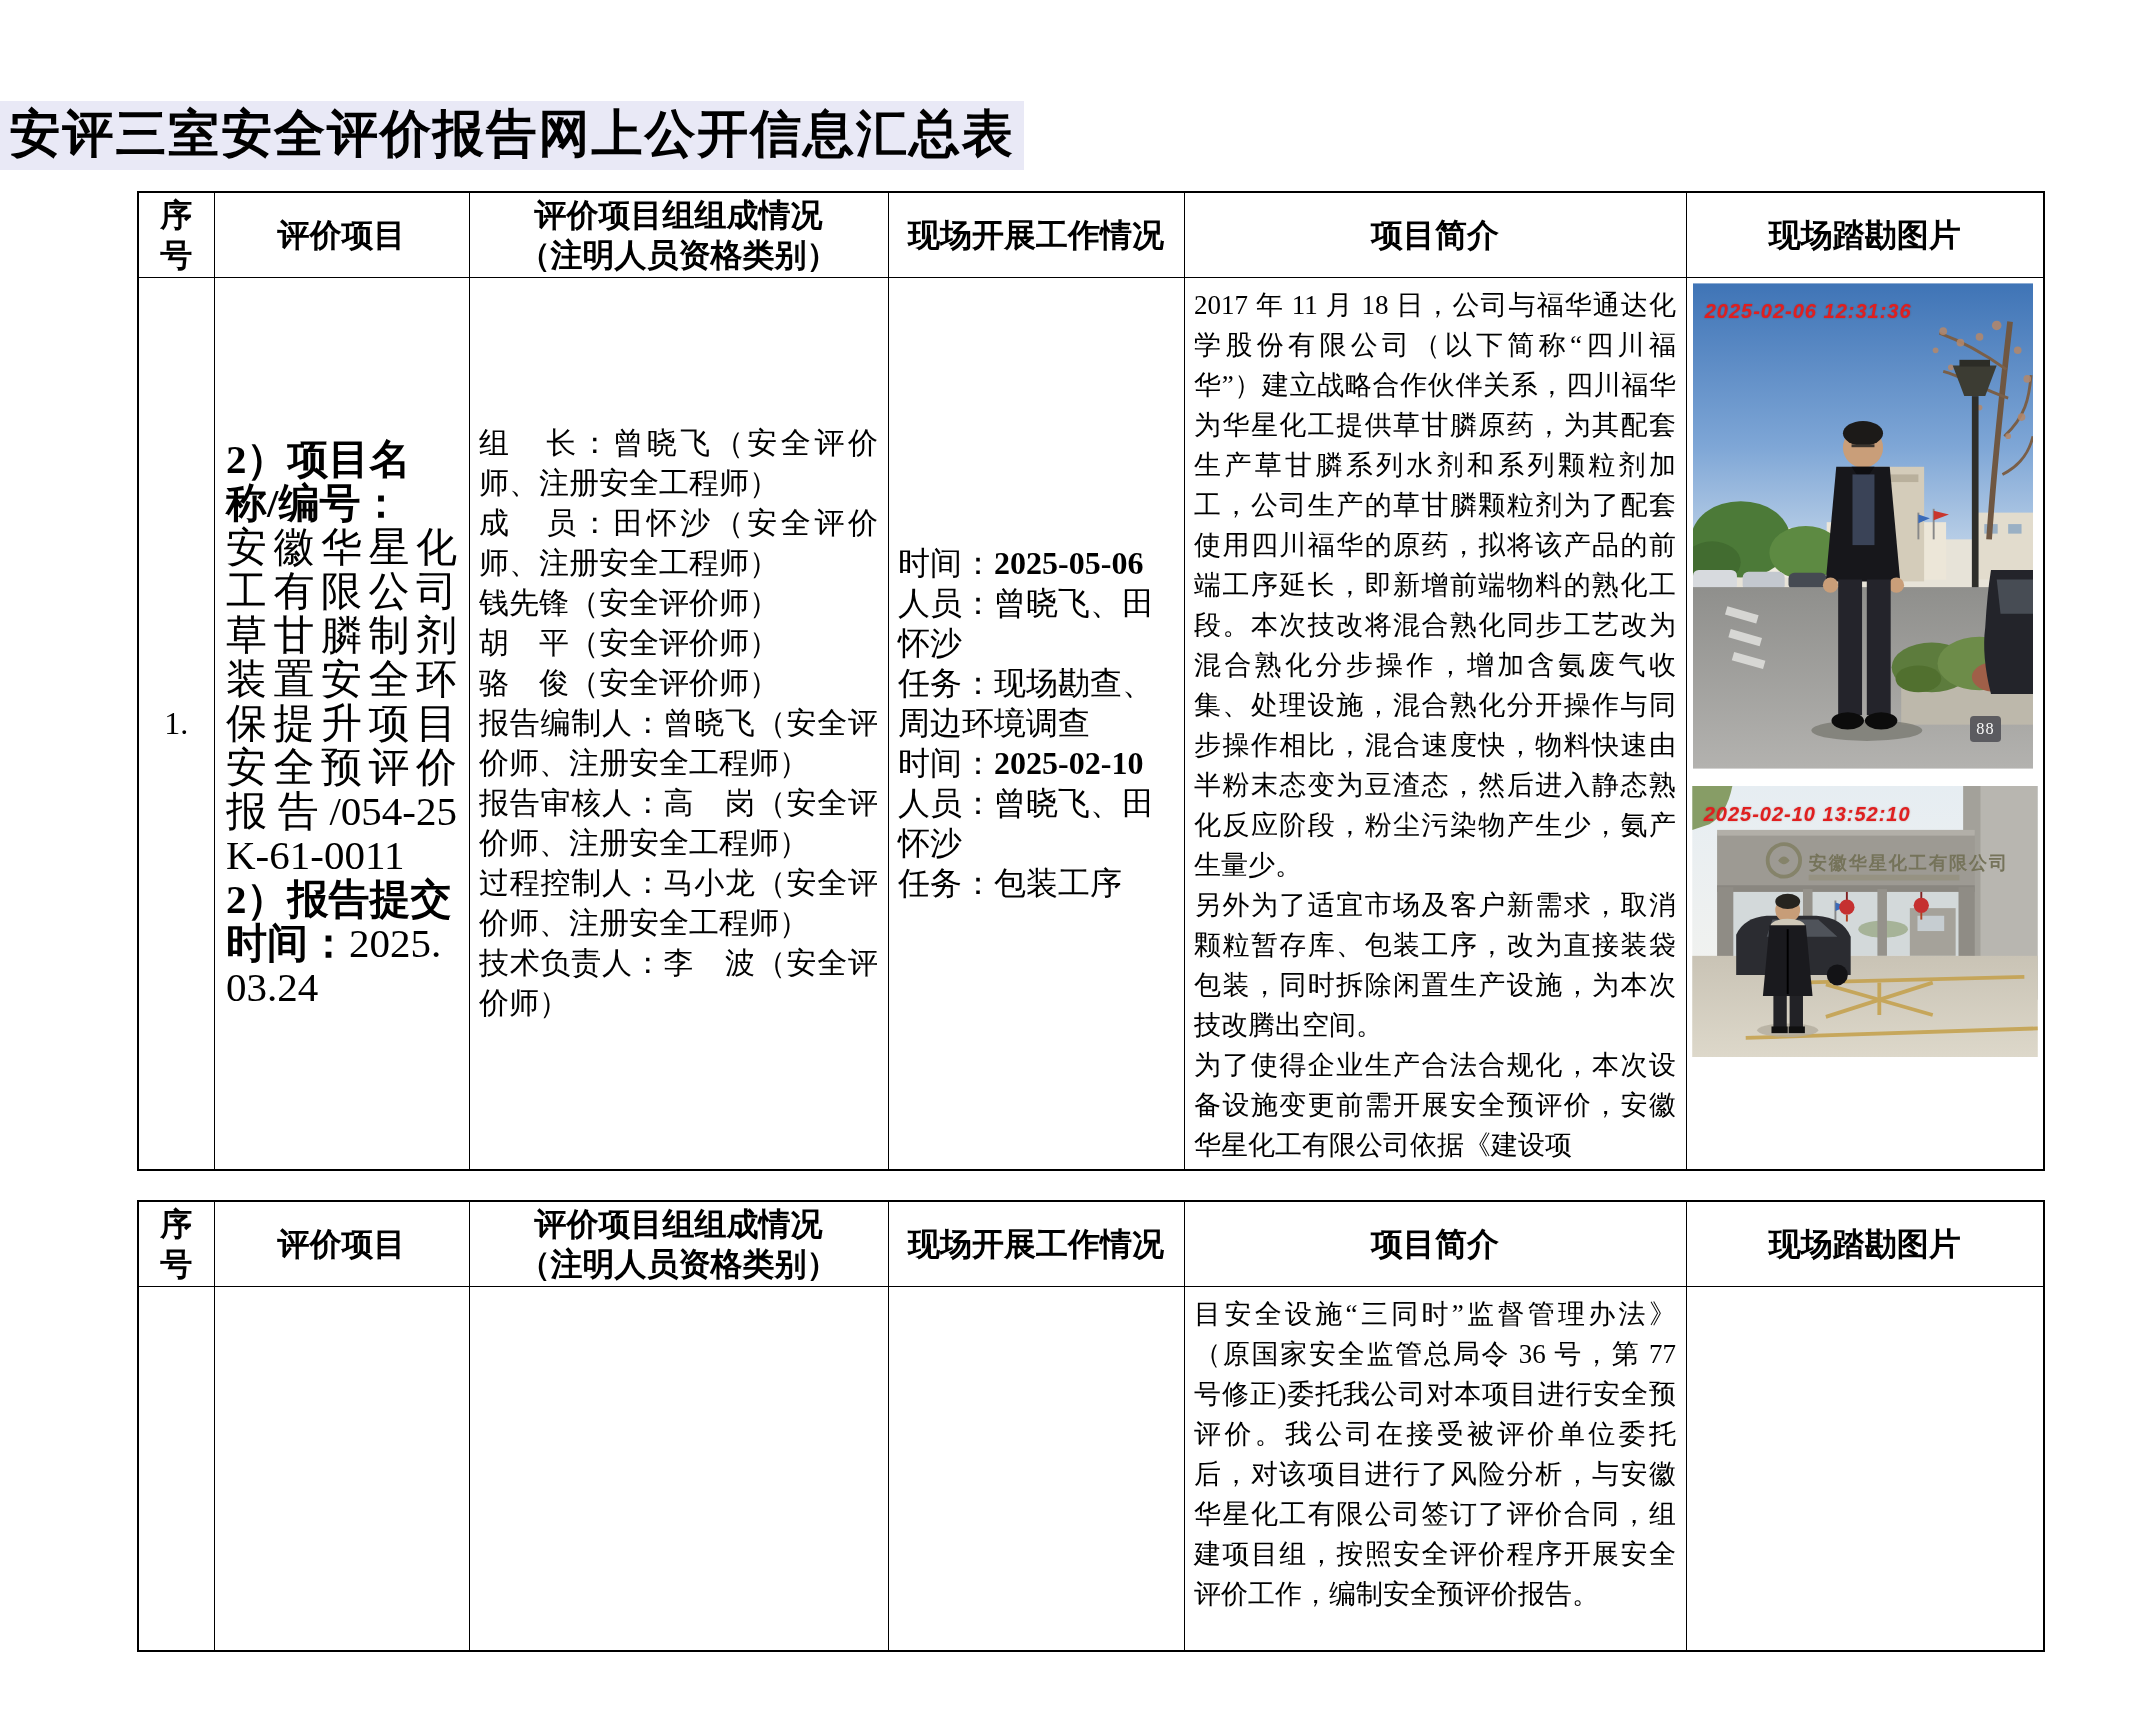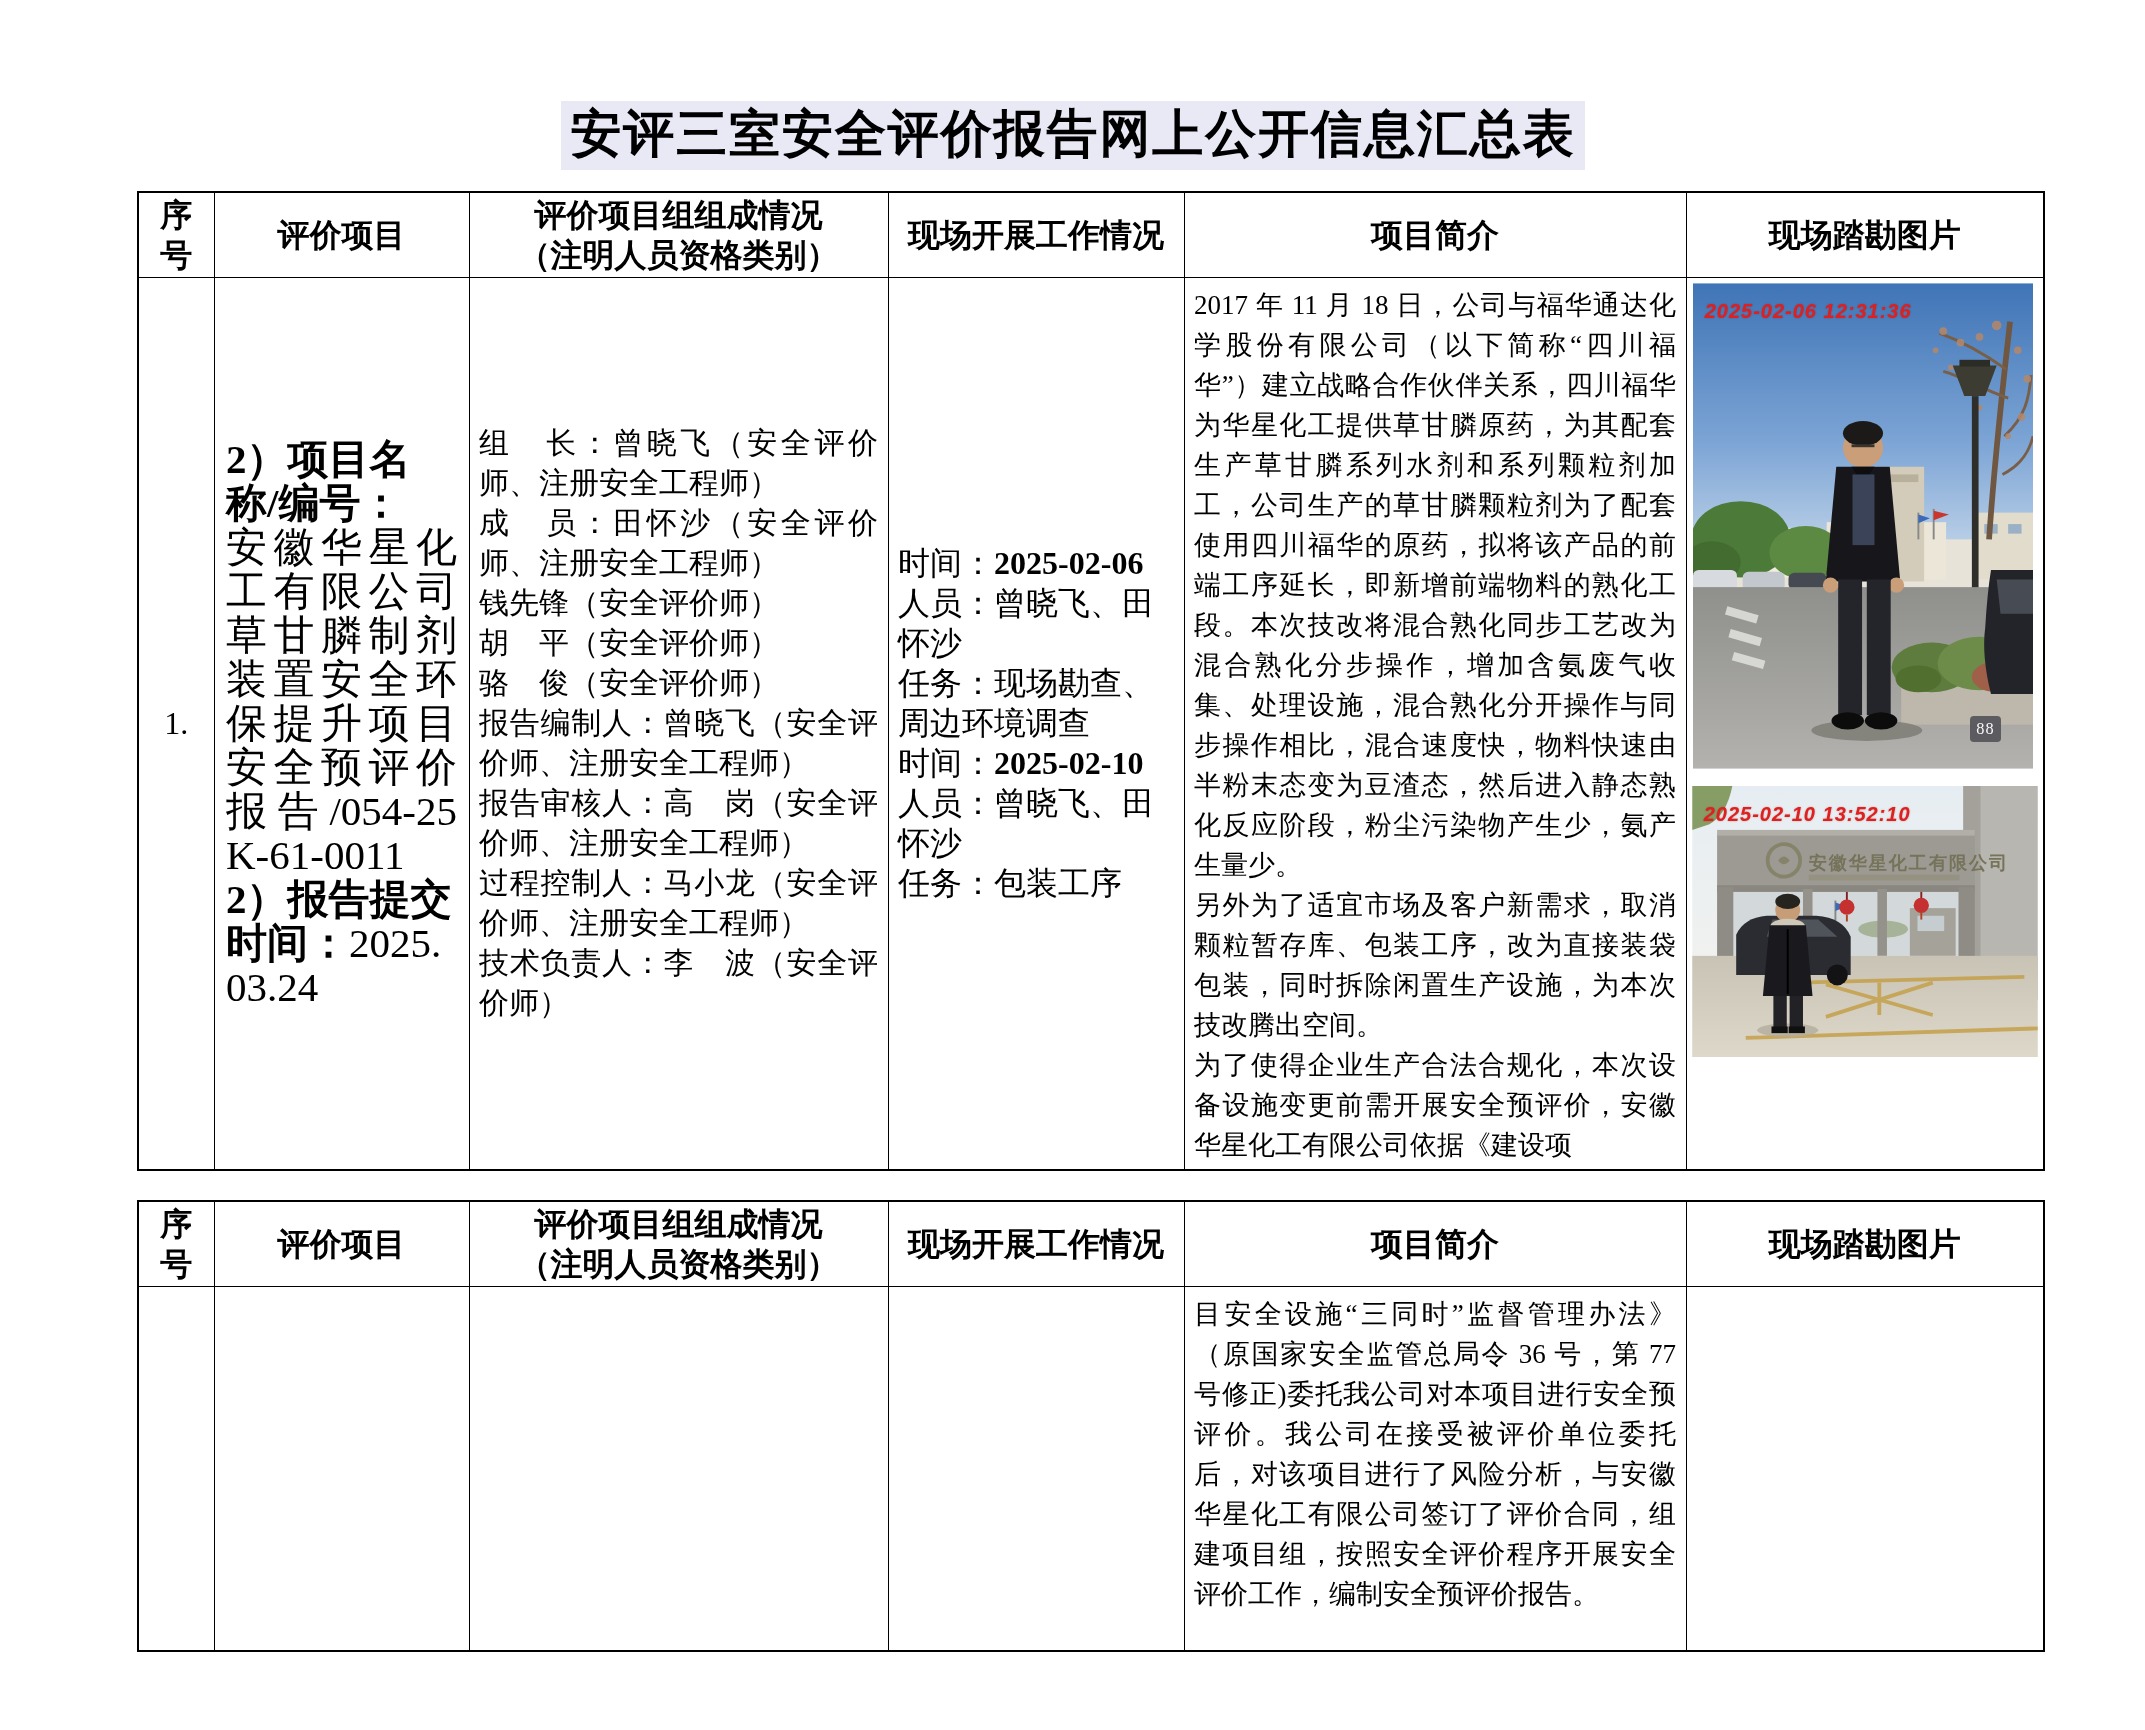--- a/index.html
+++ b/index.html
@@ -1,20 +1,20 @@
 <!DOCTYPE html>
 <html><head>
 <meta charset="utf-8">
 <style>
   html,body{margin:0;padding:0;}
   body{
     width:2146px;height:1730px;background:#ffffff;position:relative;
     font-family:"Liberation Serif","DejaVu Serif",serif;color:#000;
   }
-  .title-wrap{padding-top:101px;text-align:center;}
+  .title-wrap{padding-top:101px;}
   .doc-title{
     display:inline-block;font-size:51px;font-weight:bold;letter-spacing:1.9px;
     background:#e9e9f6;padding:2.9px 9.6px 4.8px 9.6px;line-height:1.2;
   }
   table{
     border-collapse:collapse;table-layout:fixed;
     margin-left:137px;width:1907px;background:#fff;
     border:2.9px solid #000;
   }
   .t1{margin-top:21px;}
@@ -93,21 +93,21 @@
       <td class="c-team pre just">组　长：曾晓飞（安全评价师、注册安全工程师）
 成　员：田怀沙（安全评价师、注册安全工程师）
 钱先锋（安全评价师）
 胡　平（安全评价师）
 骆　俊（安全评价师）
 报告编制人：曾晓飞（安全评价师、注册安全工程师）
 报告审核人：高　岗（安全评价师、注册安全工程师）
 过程控制人：马小龙（安全评价师、注册安全工程师）
 技术负责人：李　波（安全评价师）</td>
       <td class="c-site">
-        <div><span>时间：</span><span class="bold">2025-02-06</span></div>
+        <div><span>时间：</span><span class="bold">2025-05-06</span></div>
         <div><span>人员：</span><span>曾晓飞、田怀沙</span></div>
         <div><span>任务：</span><span>现场勘查、周边环境调查</span></div>
         <div><span>时间：</span><span class="bold">2025-02-10</span></div>
         <div><span>人员：</span><span>曾晓飞、田怀沙</span></div>
         <div><span>任务：</span><span>包装工序</span></div>
       </td>
       <td class="c-intro pre just">2017 年 11 月 18 日，公司与福华通达化学股份有限公司（以下简称“四川福华”）建立战略合作伙伴关系，四川福华为华星化工提供草甘膦原药，为其配套生产草甘膦系列水剂和系列颗粒剂加工，公司生产的草甘膦颗粒剂为了配套使用四川福华的原药，拟将该产品的前端工序延长，即新增前端物料的熟化工段。本次技改将混合熟化同步工艺改为混合熟化分步操作，增加含氨废气收集、处理设施，混合熟化分开操作与同步操作相比，混合速度快，物料快速由半粉末态变为豆渣态，然后进入静态熟化反应阶段，粉尘污染物产生少，氨产生量少。
 另外为了适宜市场及客户新需求，取消颗粒暂存库、包装工序，改为直接装袋包装，同时拆除闲置生产设施，为本次技改腾出空间。
 为了使得企业生产合法合规化，本次设备设施变更前需开展安全预评价，安徽华星化工有限公司依据《建设项</td>
       <td class="c-photos">

